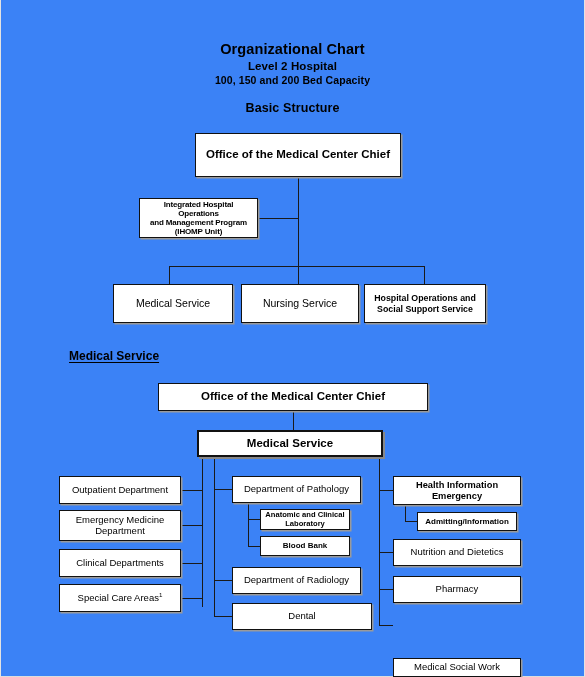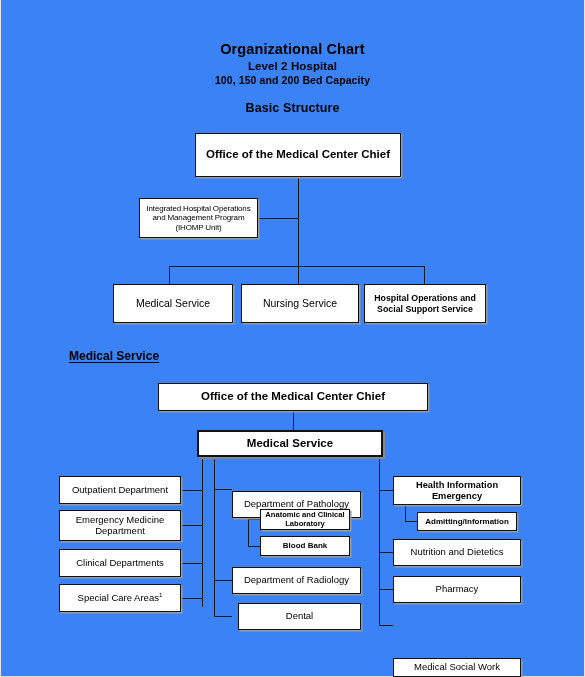--- a/index.html
+++ b/index.html
@@ -60,21 +60,21 @@
     justify-content: center;
     text-align: center;
     line-height: 1.15;
     box-shadow: 1.5px 1.5px 0 0 #9a9a9a;
     z-index: 3;
   }
   .box > span { display: block; padding: 0 3px; }
 
   .box.heavy { border-width: 2.6px; box-shadow: 2px 2px 0 0 #888888; }
   .box.bold  { font-weight: bold; }
-  .box.cond  { font-weight: normal; font-stretch: condensed; letter-spacing: -0.15px; }
+  .box.cond  { font-weight: bold; font-stretch: condensed; letter-spacing: -0.15px; }
 
   
   .ln {
     position: absolute;
     background: #1a1a1a;
     z-index: 1;
   }
   .lnv { width: 1.4px; }
   .lnh { height: 1.4px; }
 
@@ -159,21 +159,21 @@
 
   <div class="box" style="left:58px; top:584px; width:122px; height:28px; font-size:9.5px;">
     <span><span>Special Care Areas</span><sup>1</sup></span>
   </div>
 
   <div class="ln lnv" style="left:213px; top:457px; height:160px;"></div>
   <div class="ln lnh" style="left:213px; top:489px; width:18px;"></div>
   <div class="ln lnh" style="left:213px; top:580px; width:18px;"></div>
   <div class="ln lnh" style="left:213px; top:616px; width:18px;"></div>
 
-  <div class="box" style="left:231px; top:476px; width:129px; height:27px; font-size:9.5px;margin-top:15px;">
+  <div class="box" style="left:231px; top:476px; width:129px; height:27px; font-size:9.5px;">
     <span>Department of Pathology</span>
   </div>
 
   <div class="ln lnv" style="left:247px; top:503px; height:44px;"></div>
   <div class="ln lnh" style="left:247px; top:519px; width:12px;"></div>
   <div class="ln lnh" style="left:247px; top:546px; width:12px;"></div>
 
   <div class="box" style="left:259px; top:509px; width:90px; height:21px; font-size:7.6px; font-weight:bold;">
     <span>
       <span>Anatomic  and Clinical</span><br>
@@ -182,21 +182,21 @@
   </div>
 
   <div class="box" style="left:259px; top:536px; width:90px; height:20px; font-size:8px; font-weight:bold;">
     <span>Blood Bank</span>
   </div>
 
   <div class="box" style="left:231px; top:567px; width:129px; height:27px; font-size:9.5px;">
     <span>Department of Radiology</span>
   </div>
 
-  <div class="box" style="left:237px; top:603px; width:123px; height:27px; font-size:9.5px;">
+  <div class="box" style="left:231px; top:603px; width:140px; height:27px; font-size:9.5px;">
     <span>Dental</span>
   </div>
 
   <div class="ln lnv" style="left:378px; top:457px; height:169px;"></div>
   <div class="ln lnh" style="left:378px; top:490px; width:14px;"></div>
   <div class="ln lnh" style="left:378px; top:552px; width:14px;"></div>
   <div class="ln lnh" style="left:378px; top:589px; width:14px;"></div>
   <div class="ln lnh" style="left:378px; top:625px; width:14px;"></div>
 
   <div class="box" style="left:392px; top:476px; width:128px; height:29px; font-size:9.3px; font-weight:bold;">

